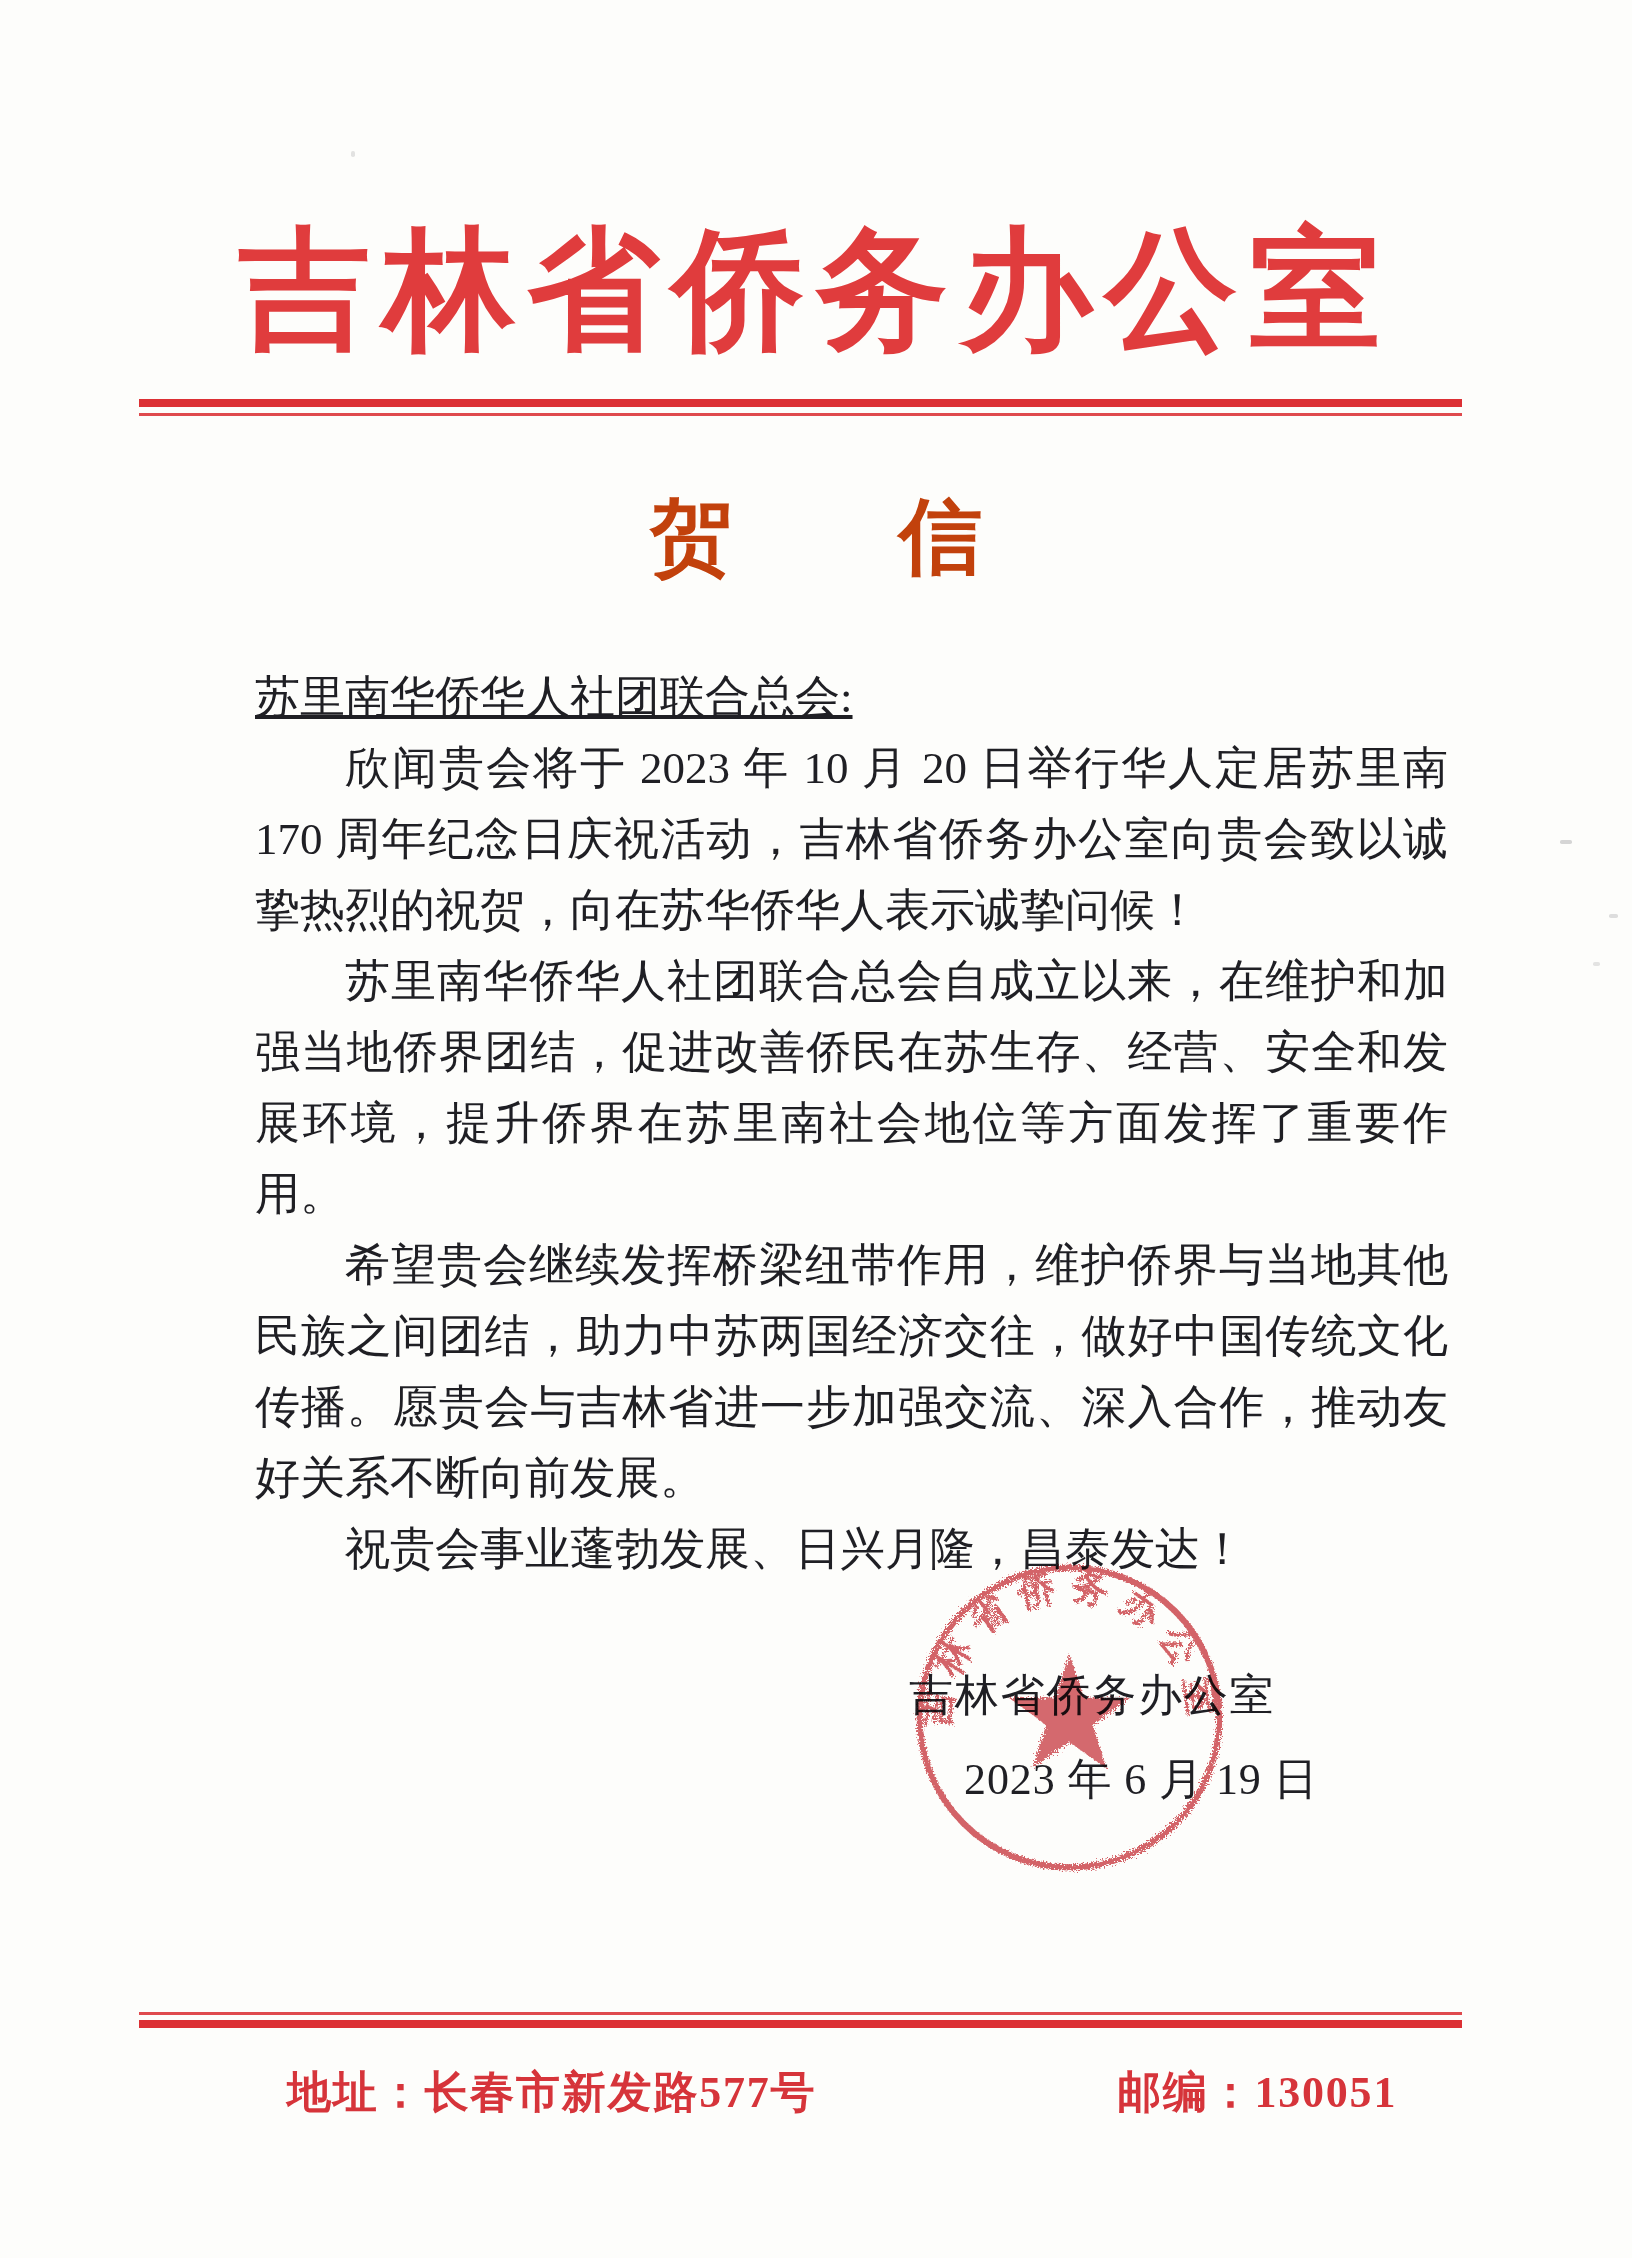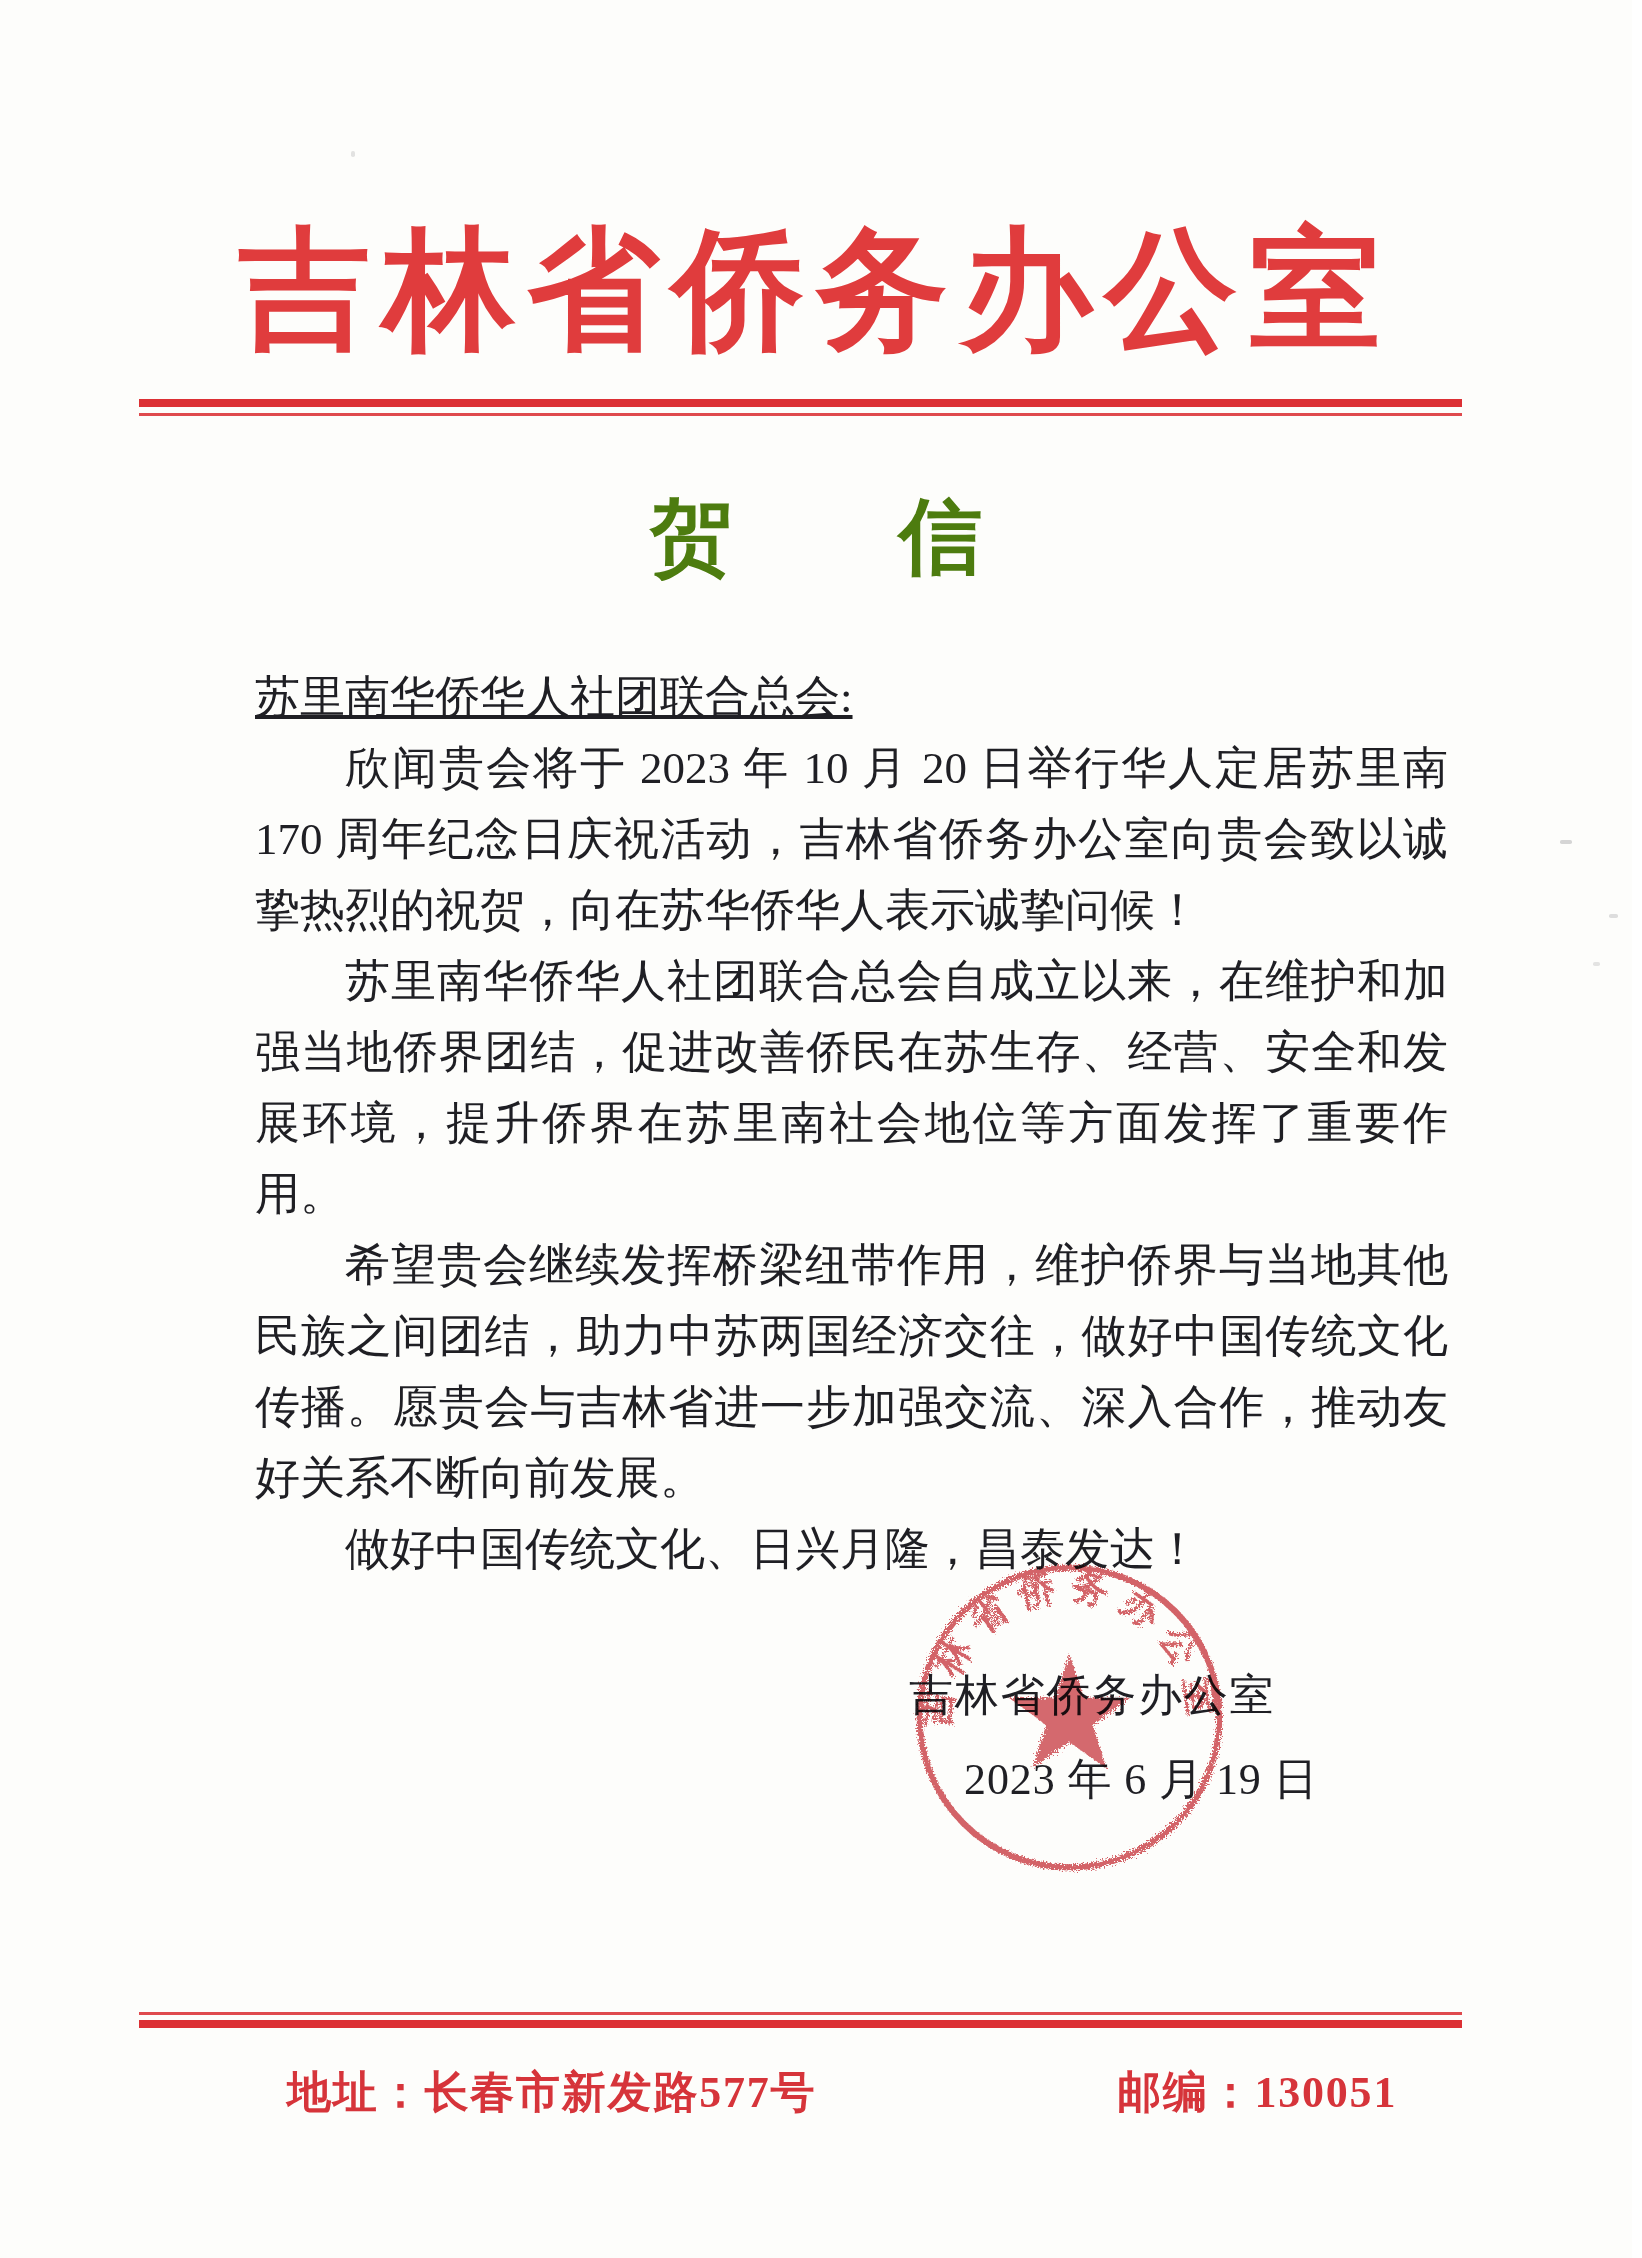--- a/index.html
+++ b/index.html
@@ -21,21 +21,21 @@
   .rule{position:absolute;left:139px;width:1323px;}
   .rule-top-thick{top:399px;height:8px;background:#dc3034;}
   .rule-top-thin{top:413px;height:2.6px;background:#df4a4d;}
   .rule-bottom-thin{top:2012px;height:2.6px;background:#df4a4d;}
   .rule-bottom-thick{top:2020px;height:8px;background:#dc3034;}
   .doc-title{
     position:absolute;top:492px;left:0;width:100%;
     text-align:center;
     font-size:83px;line-height:1.1;
     font-weight:700;
-    color:#4d7c0f;
+    color:#c2410c;
   }
   .body-block{
     position:absolute;left:255px;top:662px;width:1193px;
     font-size:45px;line-height:71px;
     color:#1f1f24;
   }
   .salutation{height:71px;text-align:left;text-decoration:underline;}
   .line{height:71px;text-align:justify;text-align-last:justify;}
   .line.indent{text-indent:2em;}
   .line.last{text-align-last:left;}
@@ -87,21 +87,21 @@
         <div class="line">170 周年纪念日庆祝活动，吉林省侨务办公室向贵会致以诚</div>
         <div class="line last">挚热烈的祝贺，向在苏华侨华人表示诚挚问候！</div>
         <div class="line indent">苏里南华侨华人社团联合总会自成立以来，在维护和加</div>
         <div class="line">强当地侨界团结，促进改善侨民在苏生存、经营、安全和发</div>
         <div class="line">展环境，提升侨界在苏里南社会地位等方面发挥了重要作</div>
         <div class="line last">用。</div>
         <div class="line indent">希望贵会继续发挥桥梁纽带作用，维护侨界与当地其他</div>
         <div class="line">民族之间团结，助力中苏两国经济交往，做好中国传统文化</div>
         <div class="line">传播。愿贵会与吉林省进一步加强交流、深入合作，推动友</div>
         <div class="line last">好关系不断向前发展。</div>
-        <div class="line indent last">做好中国传统文化、日兴月隆，昌泰发达！</div>
+        <div class="line indent last">祝贵会事业蓬勃发展、日兴月隆，昌泰发达！</div>
       </div>
   </div>
 
   <div class="signature">吉林省侨务办公室</div>
   <div class="date">2023 年 6 月 19 日</div>
 
   <svg class="seal" viewBox="0 0 380 380" xmlns="http://www.w3.org/2000/svg">
     <defs>
       <filter id="rough" x="-10%" y="-10%" width="120%" height="120%">
         <feTurbulence type="fractalNoise" baseFrequency="0.55" numOctaves="2" seed="7" result="n"></feTurbulence>

